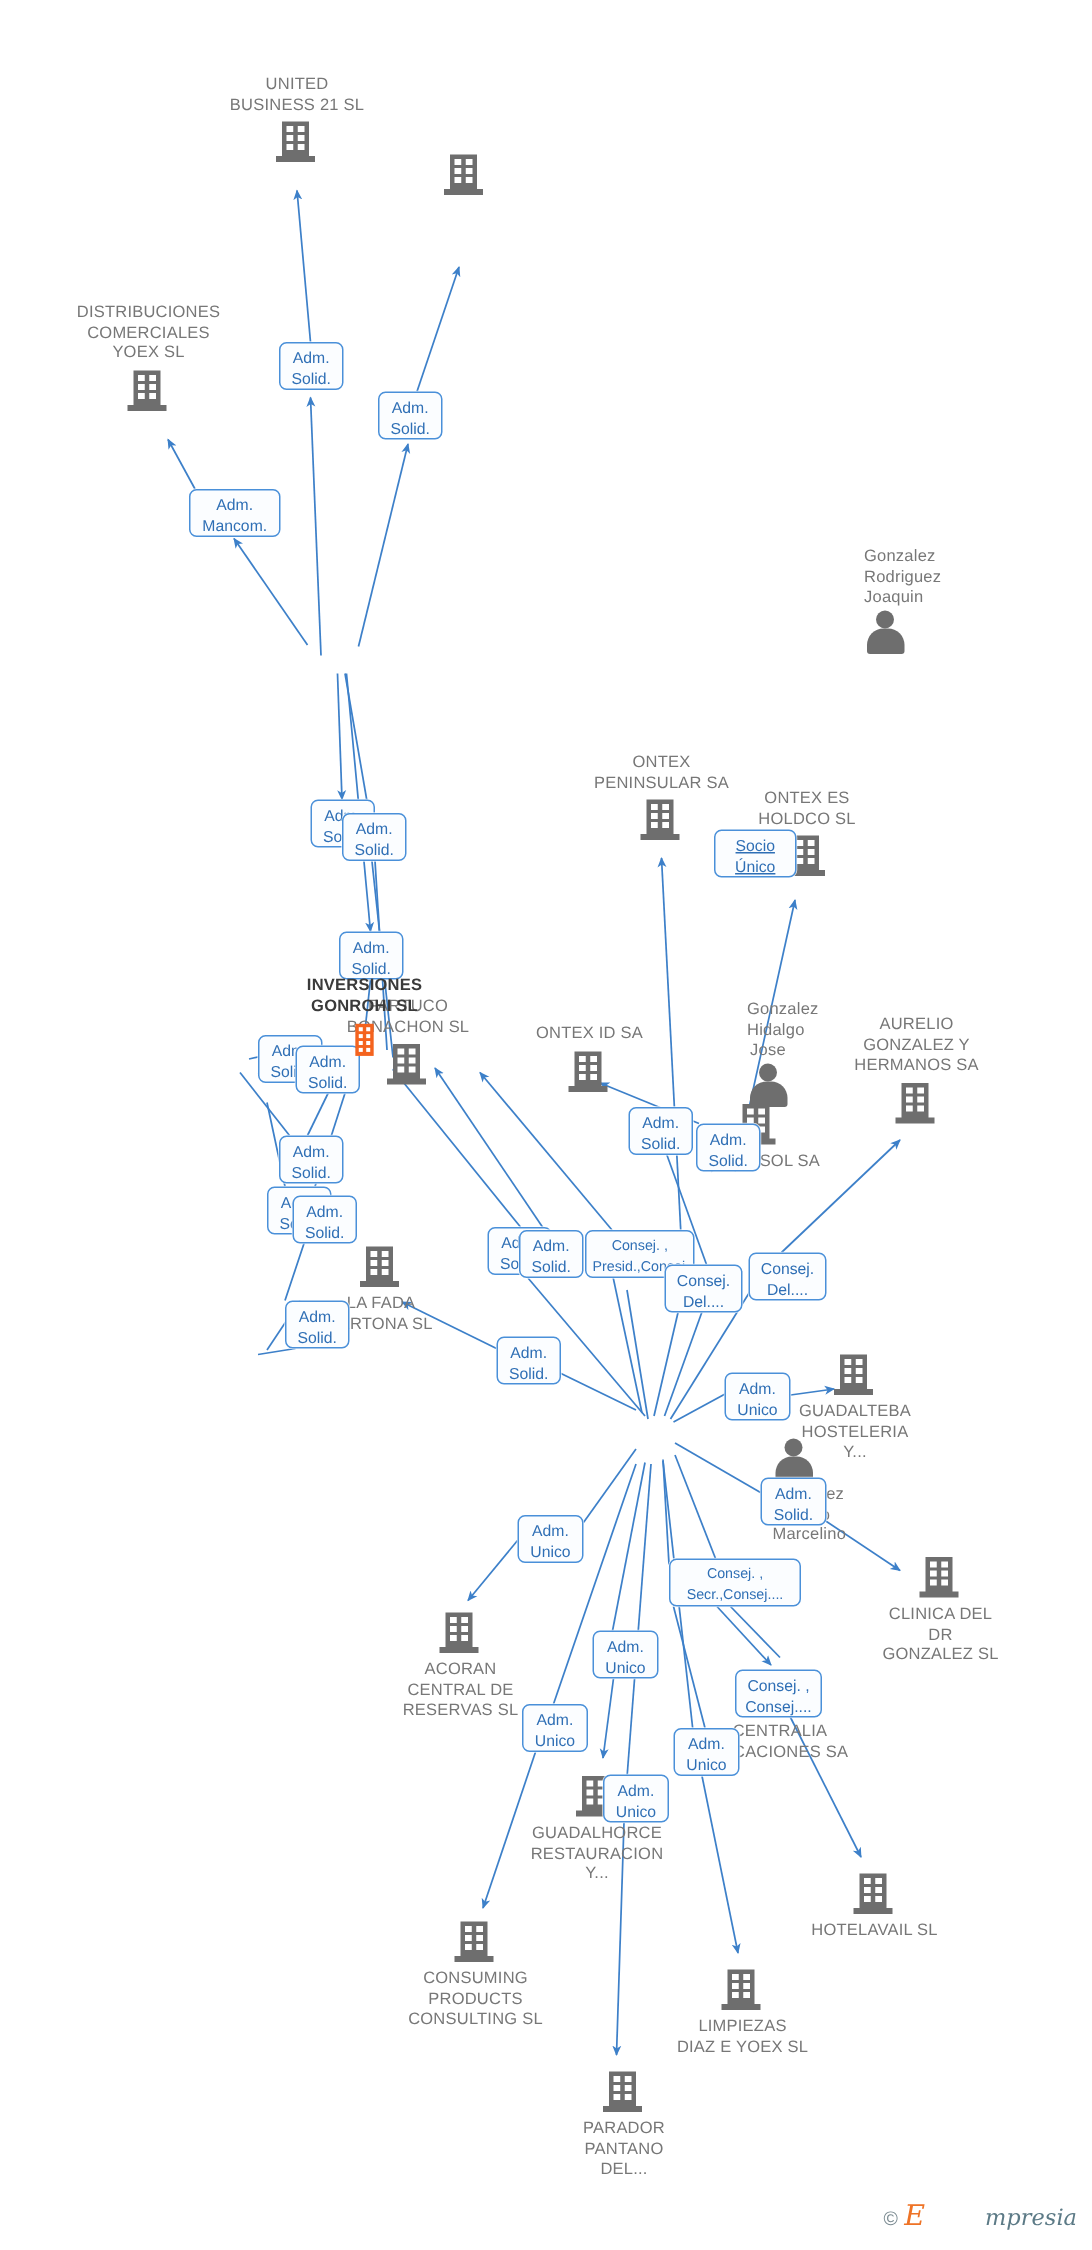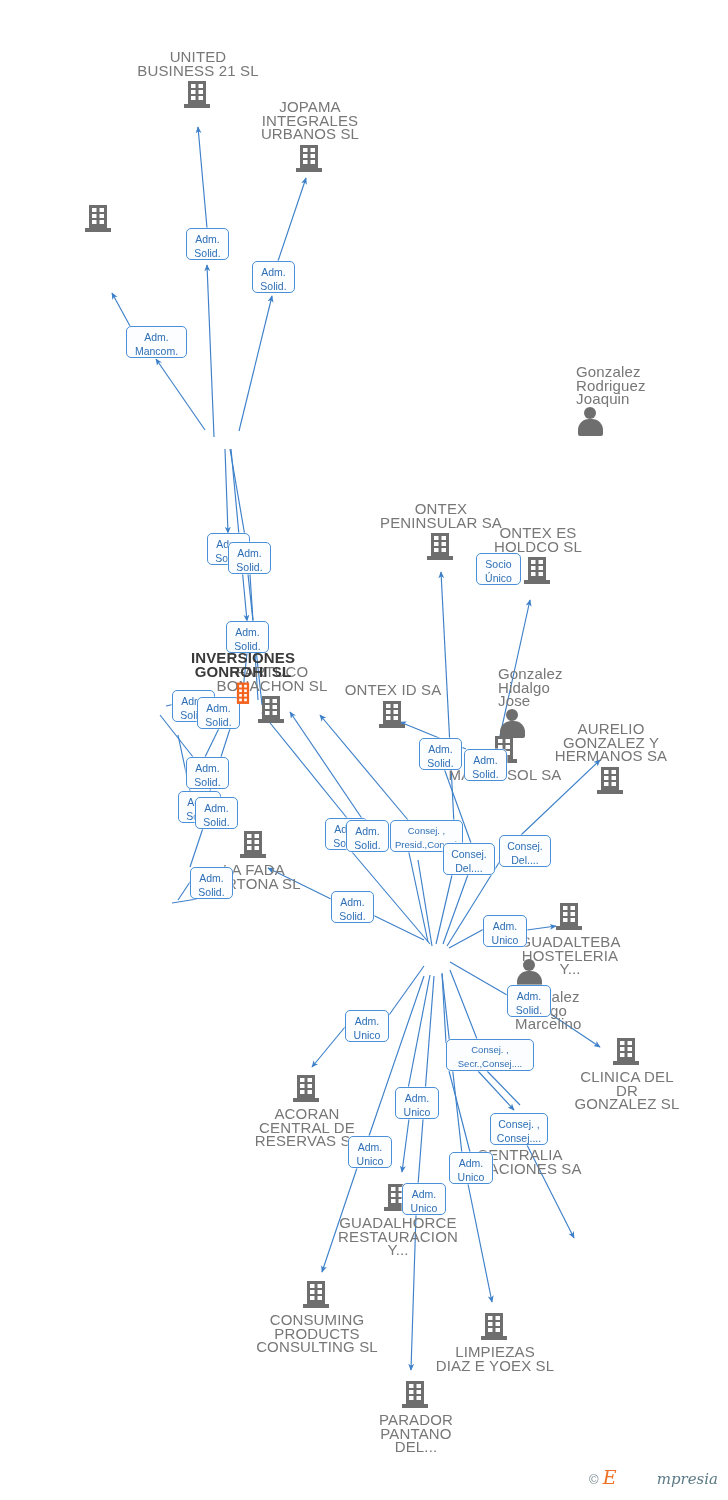--- a/index.html
+++ b/index.html
@@ -36,21 +36,21 @@
     line-height: 13.5px;
   }
   .node .glyph {
     display: block;
     margin: 0 auto;
     width: 34px;
     height: 34px;
   }
   .node .caption {
     display: block;
-    font-size: 15px;
+    font-size: 11px;
     color: #777777;
     letter-spacing: .15px;
     white-space: pre-line;
     margin-top: 1px;
   }
   .node.company-focus .caption {
     color: #3a3a3a;
     font-weight: bold;
   }
   .node.caption-above .caption { margin-top: 0; margin-bottom: 1px; }
@@ -201,36 +201,36 @@
       <rect x="10" y="6" width="4.5" height="4" fill="#ffffff"></rect>
       <rect x="17.5" y="6" width="4.5" height="4" fill="#ffffff"></rect>
       <rect x="10" y="12" width="4.5" height="4" fill="#ffffff"></rect>
       <rect x="17.5" y="12" width="4.5" height="4" fill="#ffffff"></rect>
       <rect x="10" y="18" width="4.5" height="4" fill="#ffffff"></rect>
       <rect x="17.5" y="18" width="4.5" height="4" fill="#ffffff"></rect>
     </svg>
   </div>
 
   <div class="node company caption-above" style="left:310px; top:100px;">
-    <span class="caption">JOPAMA
-INTEGRALES
-URBANOS SL</span>
     <svg class="glyph" viewBox="0 0 34 34">
       <rect x="7" y="3" width="18" height="25" fill="#6e6e6e"></rect>
       <rect x="3" y="26" width="26" height="4" fill="#6e6e6e"></rect>
       <rect x="10" y="6" width="4.5" height="4" fill="#ffffff"></rect>
       <rect x="17.5" y="6" width="4.5" height="4" fill="#ffffff"></rect>
       <rect x="10" y="12" width="4.5" height="4" fill="#ffffff"></rect>
       <rect x="17.5" y="12" width="4.5" height="4" fill="#ffffff"></rect>
       <rect x="10" y="18" width="4.5" height="4" fill="#ffffff"></rect>
       <rect x="17.5" y="18" width="4.5" height="4" fill="#ffffff"></rect>
     </svg>
   </div>
 
   <div class="node company caption-above" style="left:99px; top:202px;">
+    <span class="caption">DISTRIBUCIONES
+COMERCIALES
+YOEX SL</span>
     <svg class="glyph" viewBox="0 0 34 34">
       <rect x="7" y="3" width="18" height="25" fill="#6e6e6e"></rect>
       <rect x="3" y="26" width="26" height="4" fill="#6e6e6e"></rect>
       <rect x="10" y="6" width="4.5" height="4" fill="#ffffff"></rect>
       <rect x="17.5" y="6" width="4.5" height="4" fill="#ffffff"></rect>
       <rect x="10" y="12" width="4.5" height="4" fill="#ffffff"></rect>
       <rect x="17.5" y="12" width="4.5" height="4" fill="#ffffff"></rect>
       <rect x="10" y="18" width="4.5" height="4" fill="#ffffff"></rect>
       <rect x="17.5" y="18" width="4.5" height="4" fill="#ffffff"></rect>
     </svg>
@@ -324,21 +324,21 @@
       <rect x="18.5" y="5" width="3.5" height="3.5" fill="#ffffff"></rect>
       <rect x="12" y="11" width="3.5" height="3.5" fill="#ffffff"></rect>
       <rect x="18.5" y="11" width="3.5" height="3.5" fill="#ffffff"></rect>
       <rect x="12" y="17" width="3.5" height="3.5" fill="#ffffff"></rect>
       <rect x="18.5" y="17" width="3.5" height="3.5" fill="#ffffff"></rect>
       <rect x="12" y="23" width="3.5" height="3.5" fill="#ffffff"></rect>
       <rect x="18.5" y="23" width="3.5" height="3.5" fill="#ffffff"></rect>
     </svg>
   </div>
 
-  <div class="node company caption-above" style="left:611px; top:677px;margin-top:45px;">
+  <div class="node company caption-above" style="left:611px; top:677px;">
     <span class="caption">AURELIO
 GONZALEZ Y
 HERMANOS SA</span>
     <svg class="glyph" viewBox="0 0 34 34">
       <rect x="7" y="3" width="18" height="25" fill="#6e6e6e"></rect>
       <rect x="3" y="26" width="26" height="4" fill="#6e6e6e"></rect>
       <rect x="10" y="6" width="4.5" height="4" fill="#ffffff"></rect>
       <rect x="17.5" y="6" width="4.5" height="4" fill="#ffffff"></rect>
       <rect x="10" y="12" width="4.5" height="4" fill="#ffffff"></rect>
       <rect x="17.5" y="12" width="4.5" height="4" fill="#ffffff"></rect>
@@ -458,20 +458,33 @@
       <rect x="10" y="12" width="4.5" height="4" fill="#ffffff"></rect>
       <rect x="17.5" y="12" width="4.5" height="4" fill="#ffffff"></rect>
       <rect x="10" y="18" width="4.5" height="4" fill="#ffffff"></rect>
       <rect x="17.5" y="18" width="4.5" height="4" fill="#ffffff"></rect>
     </svg>
     <span class="caption">GUADALHORCE
 RESTAURACION
 Y...</span>
   </div>
 
+  <div class="node company" style="left:583px; top:1246px;">
+    <svg class="glyph" viewBox="0 0 34 34">
+      <rect x="7" y="3" width="18" height="25" fill="#6e6e6e"></rect>
+      <rect x="3" y="26" width="26" height="4" fill="#6e6e6e"></rect>
+      <rect x="10" y="6" width="4.5" height="4" fill="#ffffff"></rect>
+      <rect x="17.5" y="6" width="4.5" height="4" fill="#ffffff"></rect>
+      <rect x="10" y="12" width="4.5" height="4" fill="#ffffff"></rect>
+      <rect x="17.5" y="12" width="4.5" height="4" fill="#ffffff"></rect>
+      <rect x="10" y="18" width="4.5" height="4" fill="#ffffff"></rect>
+      <rect x="17.5" y="18" width="4.5" height="4" fill="#ffffff"></rect>
+    </svg>
+    <span class="caption">HOTELAVAIL SL</span>
+  </div>
 
   <div class="node company" style="left:317px; top:1278px;">
     <svg class="glyph" viewBox="0 0 34 34">
       <rect x="7" y="3" width="18" height="25" fill="#6e6e6e"></rect>
       <rect x="3" y="26" width="26" height="4" fill="#6e6e6e"></rect>
       <rect x="10" y="6" width="4.5" height="4" fill="#ffffff"></rect>
       <rect x="17.5" y="6" width="4.5" height="4" fill="#ffffff"></rect>
       <rect x="10" y="12" width="4.5" height="4" fill="#ffffff"></rect>
       <rect x="17.5" y="12" width="4.5" height="4" fill="#ffffff"></rect>
       <rect x="10" y="18" width="4.5" height="4" fill="#ffffff"></rect>
@@ -534,21 +547,21 @@
   <div class="rel" style="left:178px; top:791px; width:43px; height:32px; z-index:3;">Adm.
 Solid.</div>
   <div class="rel" style="left:195px; top:797px; width:43px; height:32px; z-index:4;">Adm.
 Solid.</div>
   <div class="rel" style="left:190px; top:867px; width:43px; height:32px;">Adm.
 Solid.</div>
   <div class="rel" style="left:419px; top:738px; width:43px; height:32px;">Adm.
 Solid.</div>
   <div class="rel" style="left:464px; top:749px; width:43px; height:32px; z-index:4;">Adm.
 Solid.</div>
-  <div class="rel" style="left:476px; top:553px; width:45px; height:32px;">Socio
+  <div class="rel" style="left:476px; top:553px; width:55px; height:32px;text-decoration:underline;">Socio
 Único</div>
   <div class="rel" style="left:325px; top:818px; width:43px; height:32px; z-index:3;">Adm.
 Solid.</div>
   <div class="rel" style="left:346px; top:820px; width:43px; height:32px; z-index:4;">Adm.
 Solid.</div>
   <div class="rel" style="left:390px; top:820px; width:73px; height:32px; z-index:3; font-size:9.5px;">Consej. ,
 Presid.,Consej...</div>
   <div class="rel" style="left:443px; top:843px; width:52px; height:32px; z-index:5;">Consej.
 Del....</div>
   <div class="rel" style="left:499px; top:835px; width:52px; height:32px;">Consej.

